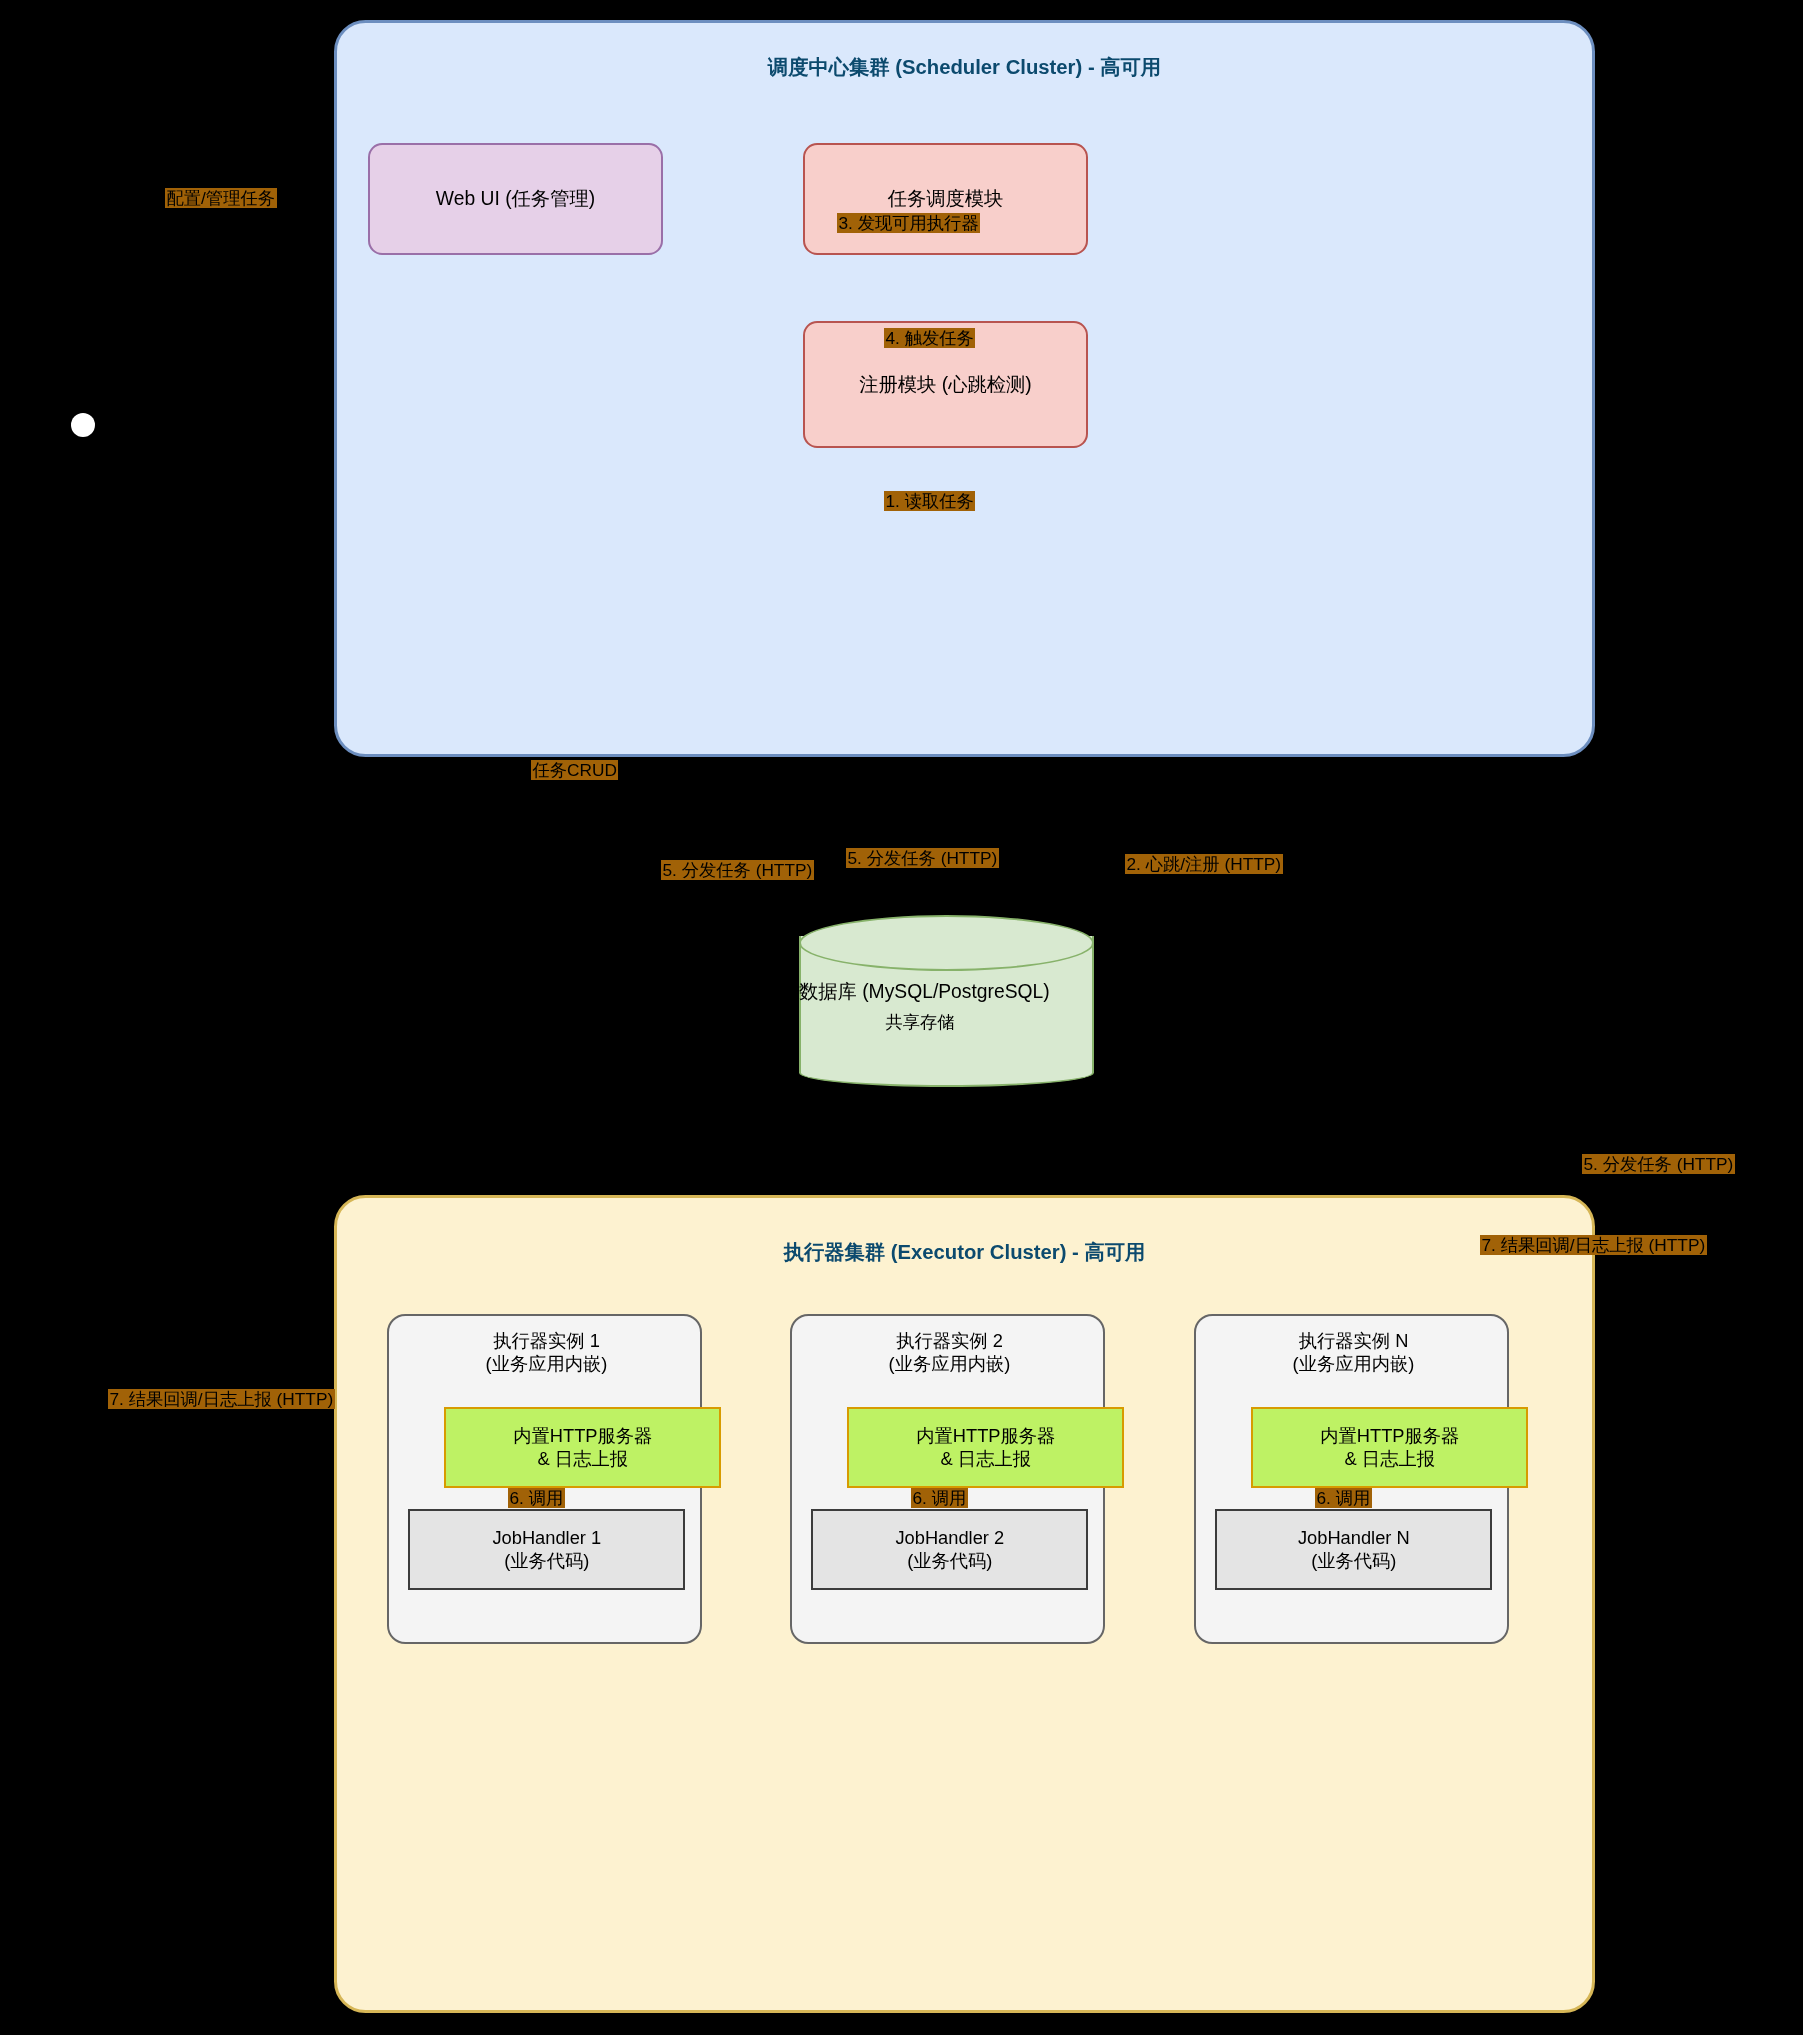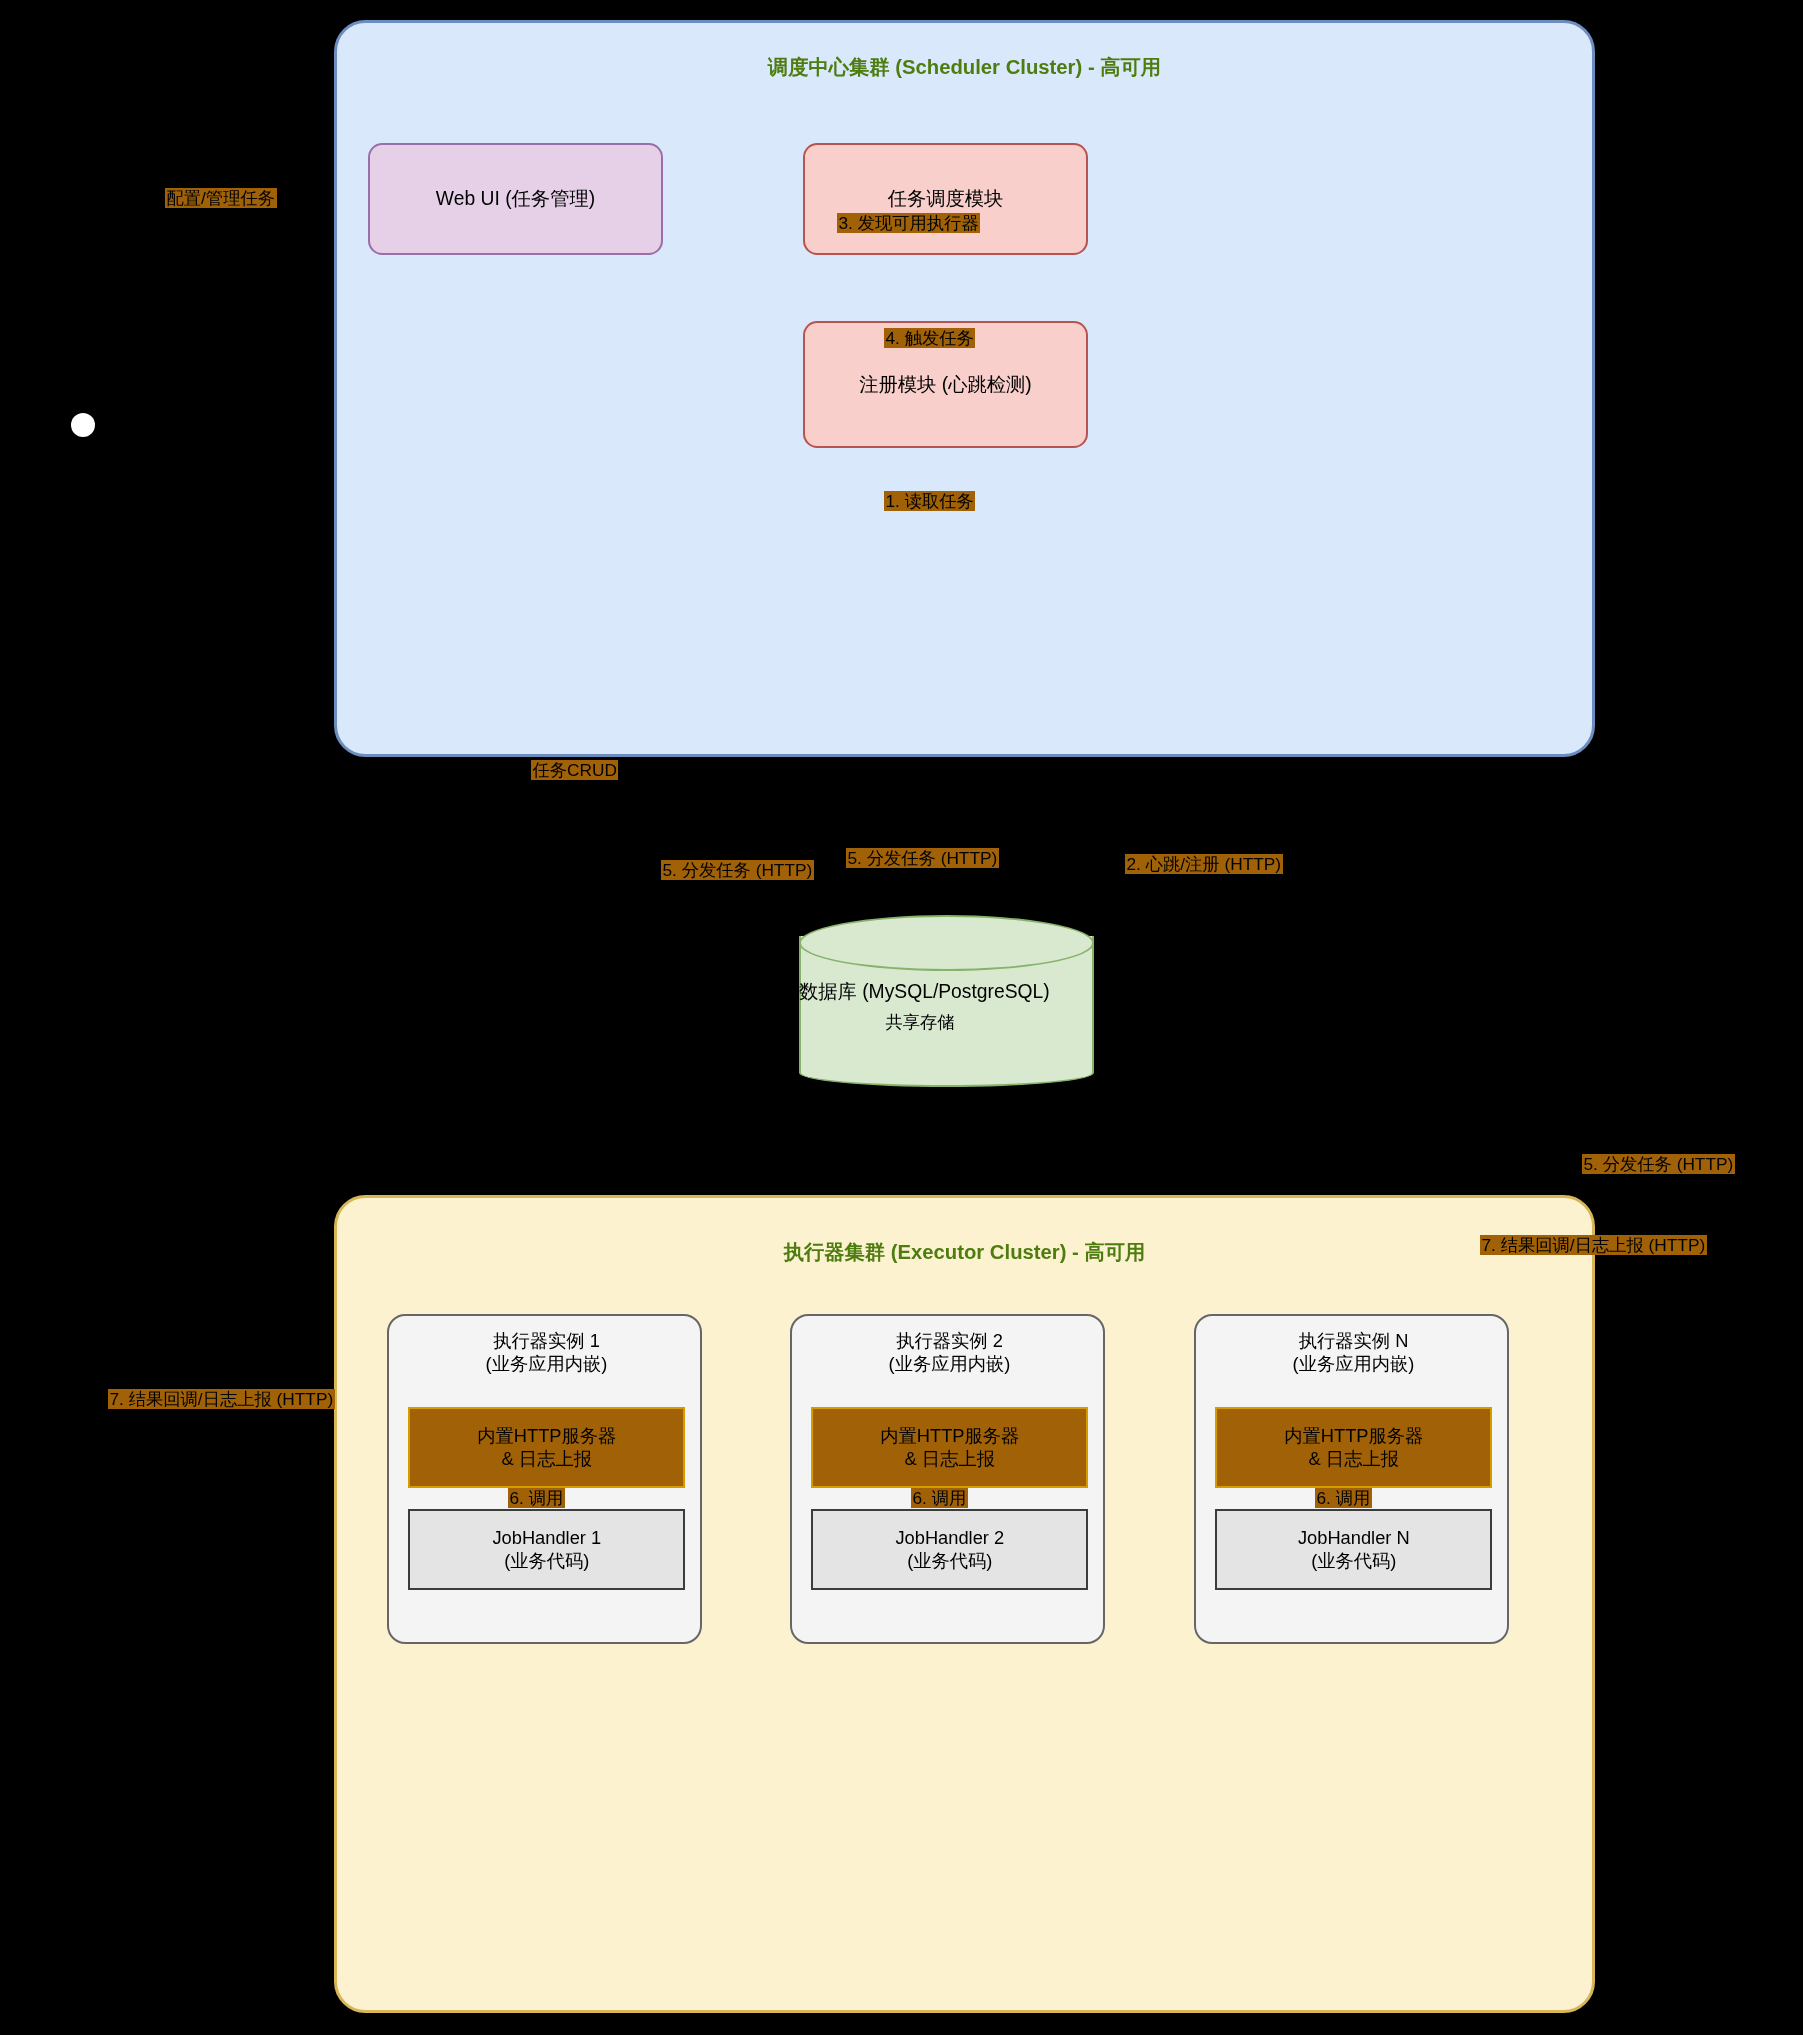--- a/index.html
+++ b/index.html
@@ -7,36 +7,36 @@
   #stage{position:relative;width:1804px;height:2035px;background:#000;overflow:hidden;}
   .abs{position:absolute;box-sizing:border-box;}
 
   
   .cluster{
     border-radius:31.5px;
     display:block;
   }
   .cluster-title{
     position:absolute;left:0;right:0;
-    text-align:center;font-weight:bold;color:#4d7c0f;
+    text-align:center;font-weight:bold;color:#0c4a6e;
     line-height:1.22;
   }
 
   
   .node{
     display:flex;align-items:center;justify-content:center;
     text-align:center;color:#000;line-height:1.22;
     border-style:solid;
   }
   .node span{display:block;}
 
   .node-webui{background:#e6d0e8;border:2.5px solid #9a6fa8;border-radius:14.2px;}
   .node-red{background:#f8cfcb;border:2.5px solid #b85450;border-radius:14.2px;}
   .node-exec{background:#f4f4f4;border:2.5px solid #666666;border-radius:18.3px;}
-  .node-http{background:#a16207;border:2.5px solid #d79b00;border-radius:0;}
+  .node-http{background:#bef264;border:2.5px solid #d79b00;border-radius:0;margin-left:36px;}
   .node-handler{background:#e4e4e4;border:2.5px solid #3c3c3c;border-radius:0;}
 
   
   .cyl-body{background:#d8e9d0;border-left:2.5px solid #87b26a;border-right:2.5px solid #87b26a;border-bottom:2.5px solid #87b26a;border-bottom-left-radius:50% 14.2px;border-bottom-right-radius:50% 14.2px;}
   .cyl-top{background:#d8e9d0;border:2.5px solid #87b26a;border-radius:50%;}
   .cyl-label{position:absolute;left:0;right:0;text-align:left;color:#000;line-height:1.25;}
 
   
   .chip{
     background:#a16207;color:#000;white-space:nowrap;

